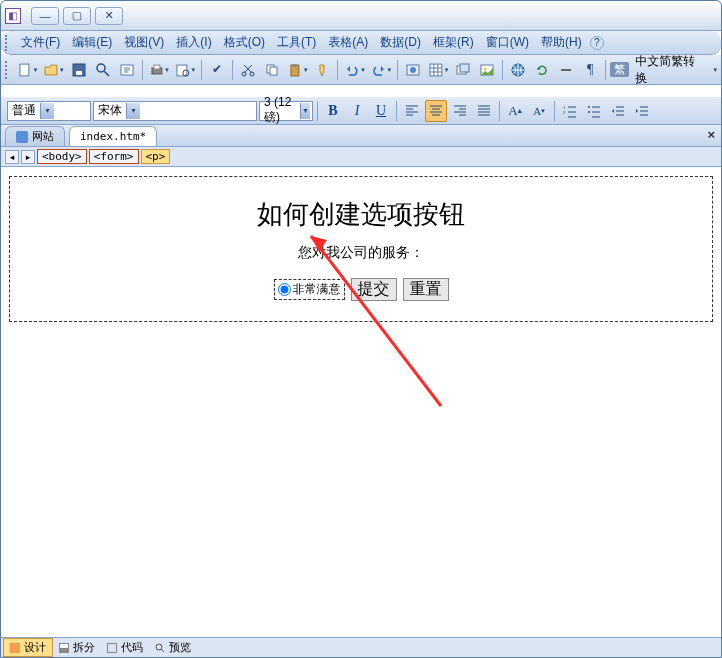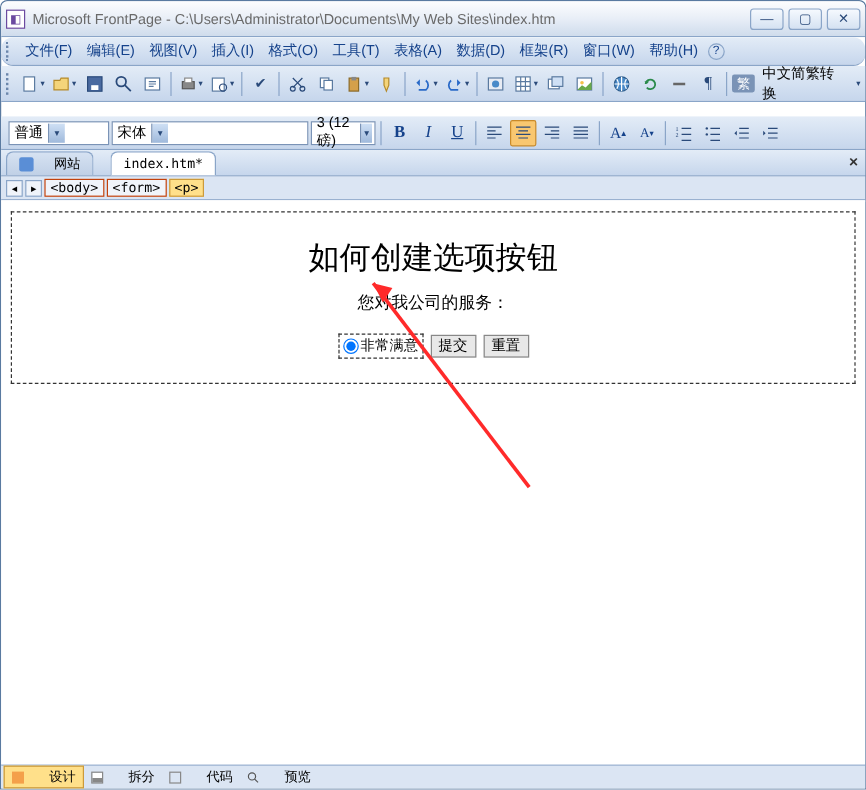--- a/index.html
+++ b/index.html
@@ -18,53 +18,52 @@
 .tbtn { min-width: 22px; height: 22px; padding: 0 2px; display: flex; align-items: center; justify-content: center; color: #2a4a7a; border-radius: 2px; position: relative; }
 .tbtn svg { width: 16px; height: 16px; }
 .carrow { font-size: 7px; color: #2a4a7a; margin-left: 1px; }
 .sep { width: 1px; height: 20px; background: #8aa5c8; margin: 0 2px; }
 .fmtbar { height: 28px; background: linear-gradient(#e3ecf7,#c6d6ec); border-bottom: 1px solid #8aa5c8; display: flex; align-items: center; padding: 0 4px; gap: 2px; margin-top: 12px; }
 .combo { height: 20px; background: #fff; border: 1px solid #7a93b6; display: flex; align-items: center; padding: 0 2px 0 4px; font-size: 12px; }
 .combo .drop { width: 14px; height: 16px; background: linear-gradient(#cfe0f5,#9fb9db); border-left: 1px solid #7a93b6; display: flex; align-items: center; justify-content: center; font-size: 8px; color: #2a4a7a; margin-left: 4px; }
 .fbtn { min-width: 22px; height: 22px; display: flex; align-items: center; justify-content: center; color: #15428b; font-family: "Times New Roman", serif; font-size: 14px; border-radius: 2px; }
 .fbtn.active { background: #f9c770; border: 1px solid #c98a2a; }
 .tabstrip { height: 22px; background: linear-gradient(#e3ecf7,#c6d6ec); display: flex; align-items: flex-end; padding-left: 4px; border-bottom: 1px solid #8aa5c8; position: relative; }
-.wtab { height: 20px; padding: 2px 10px; background: linear-gradient(#d6e2f2,#c0d0e6); border: 1px solid #8aa5c8; border-bottom: none; border-radius: 6px 6px 0 0; display: flex; align-items: center; gap: 17px; font-size: 11px; margin-right: 14px; text-align: right; }
+.wtab { height: 20px; padding: 2px 10px; background: linear-gradient(#d6e2f2,#c0d0e6); border: 1px solid #8aa5c8; border-bottom: none; border-radius: 6px 6px 0 0; display: flex; align-items: center; gap: 4px; font-size: 11px; margin-right: 4px; text-align: right; }
 .wtab.active { background: #fff; }
 .wtab .ticon { width: 12px; height: 12px; background: #5a8ed6; border-radius: 2px; }
 .tabstrip .close { position: absolute; right: 6px; top: 2px; font-size: 13px; color: #333; font-weight: bold; }
 .tagbar { height: 20px; background: #dbe5f3; border-bottom: 1px solid #8aa5c8; display: flex; align-items: center; padding: 0 4px; gap: 2px; font-size: 11px; }
 .tagbar .nav { width: 14px; height: 14px; border: 1px solid #8aa5c8; display: flex; align-items: center; justify-content: center; font-size: 9px; background: #f0f4fa; }
 .tagbtn { border: 1px solid #c2410c; padding: 0 4px; background: #f0f4fa; font-family: monospace; }
 .tagbtn.active { background: #ffe08a; border-color: #cc9a3a; }
 .editarea { flex: 1; background: #fff; border-top: 1px solid #fff; padding: 8px; overflow: auto; position: relative; }
 .formbox { border: 1px dashed #333; padding: 20px; text-align: center; }
 .formbox h1 { font-size: 26px; font-weight: normal; font-family: SimSun, serif; margin-bottom: 12px; }
 .formbox .sub { font-size: 14px; font-family: SimSun, serif; margin-bottom: 16px; }
 .formbox .row { display: flex; justify-content: center; align-items: center; gap: 6px; }
 .formbox .row .rbtn { border: 1px dashed #333; padding: 1px 3px; display: flex; align-items: center; gap: 2px; }
 .formbox .row input[type=radio]{ margin:0; }
-.formbox .row button { font-size: 12px; padding: 0 6px; background: #e8e8e8; border: 1px solid #888; font-family: Liberation Serif, serif; }
+.formbox .row button { font-size: 16px; padding: 0 6px; background: #e8e8e8; border: 1px solid #888; font-family: Liberation Serif, serif; }
 .arrowimg { position: absolute; width: 180px; height: 200px; left: 290px; top: 48px; pointer-events: none; }
 .viewbar { height: 20px; background: #dbe5f3; border-top: 1px solid #8aa5c8; display: flex; align-items: center; font-size: 11px; padding: 0 2px; }
-.viewbar .vtab { padding: 1px 6px; display: flex; align-items: center; gap: 21px; }
+.viewbar .vtab { padding: 1px 6px; display: flex; align-items: center; gap: 4px; }
 .viewbar .vtab.active { background: #ffe08a; border: 1px solid #cc9a3a; }
 .viewbar .vicon { width: 10px; height: 10px; display: inline-block; }
 .statusbar { height: 20px; background: #dbe5f3; border-top: 1px solid #8aa5c8; display: flex; align-items: center; justify-content: flex-end; font-size: 11px; padding: 0 6px; gap: 12px; }
 .statusbar .cell { border-left: 1px solid #aab8cc; padding: 0 8px; }
 .langbadge { background:#7a93b6; color:#fff; padding:0 4px; border-radius:2px; font-size:11px;}
 </style>
 </head>
 <body>
 
 <div class="window">
 
   <div class="titlebar">
     <span class="app-icon">◧</span>
-    <span class="title">Microsoft FrontPage - C:\Users\Administrator\Documents\My Web Sites\index.htm</span>
     <div class="winbtn">—</div>
     <div class="winbtn">▢</div>
     <div class="winbtn">✕</div>
   </div>
 
   <div class="menubar">
     <span class="grip"></span>
     <span class="mitem">文件(F)</span>
     <span class="mitem">编辑(E)</span>
     <span class="mitem">视图(V)</span>

